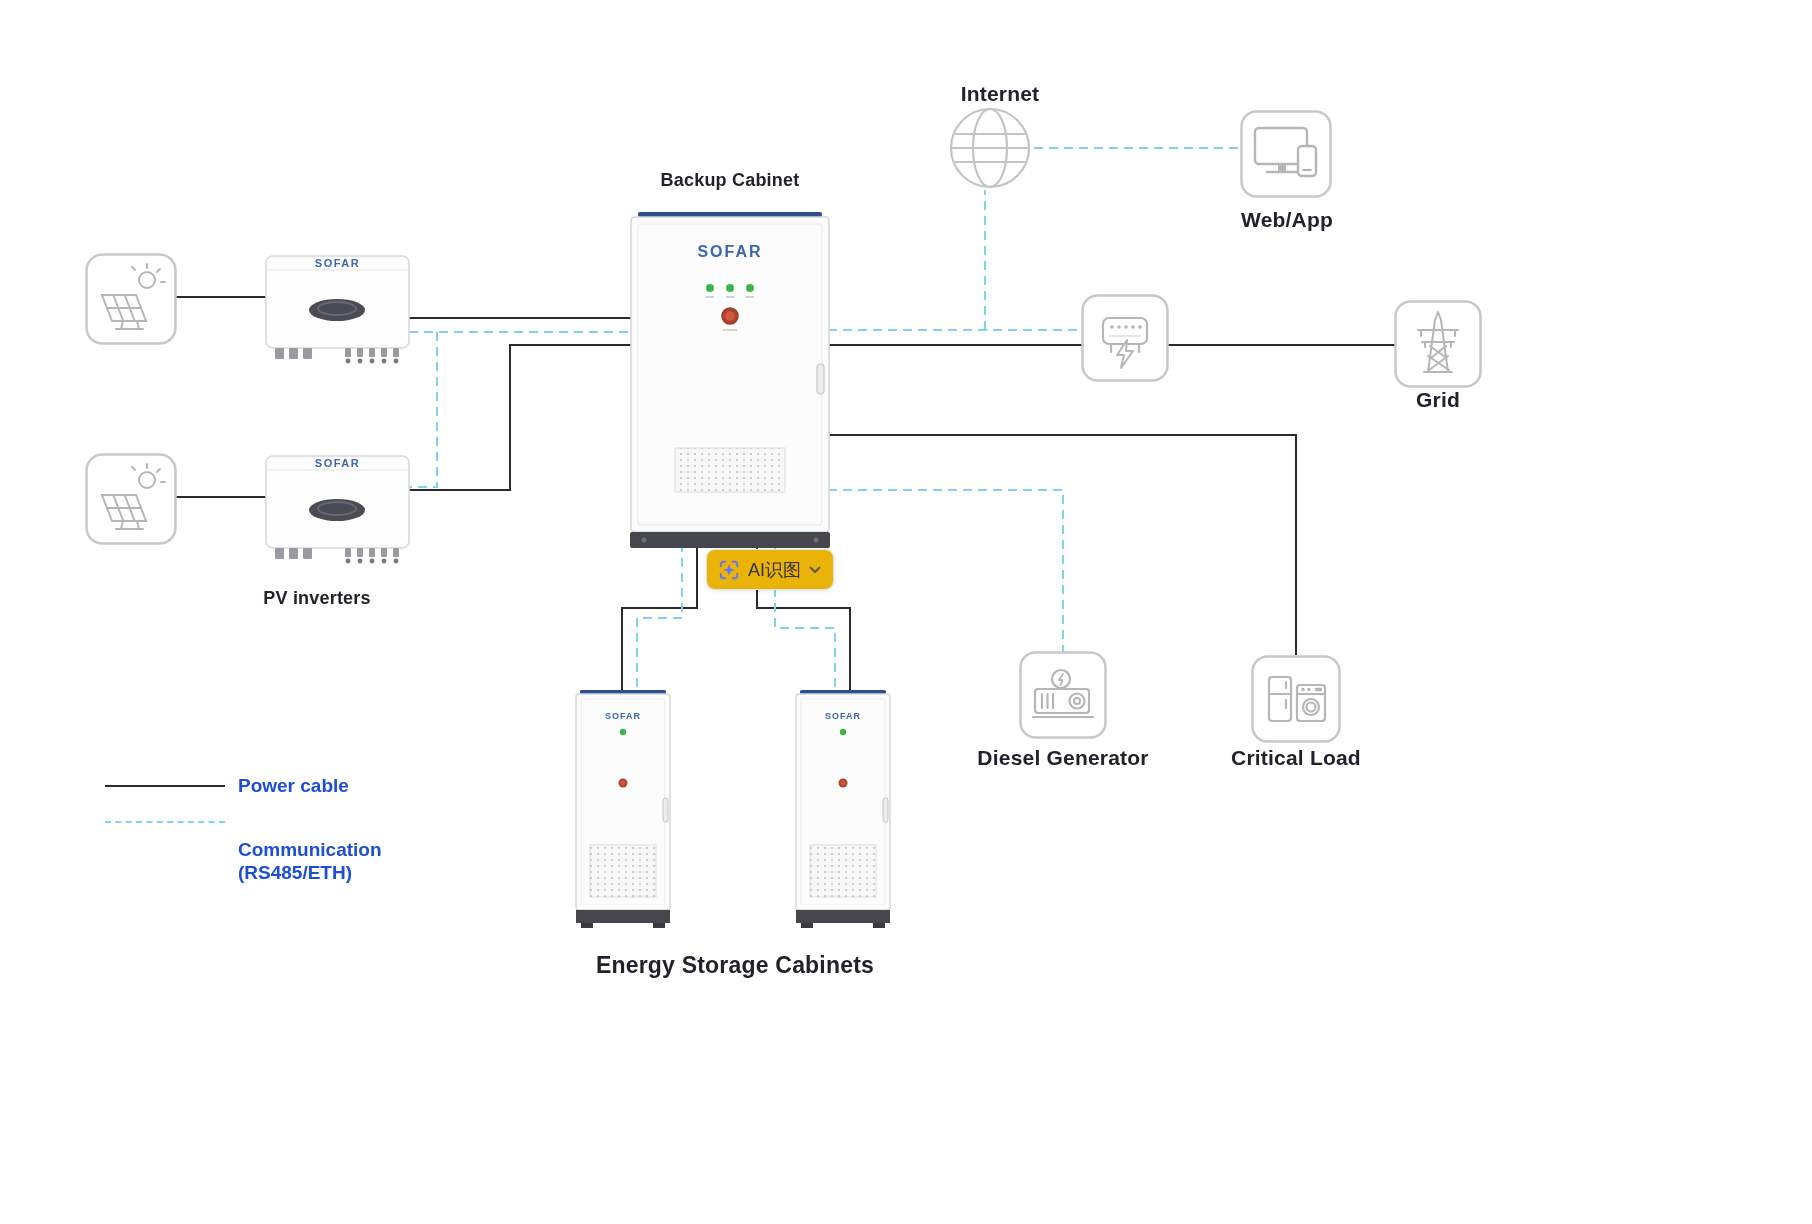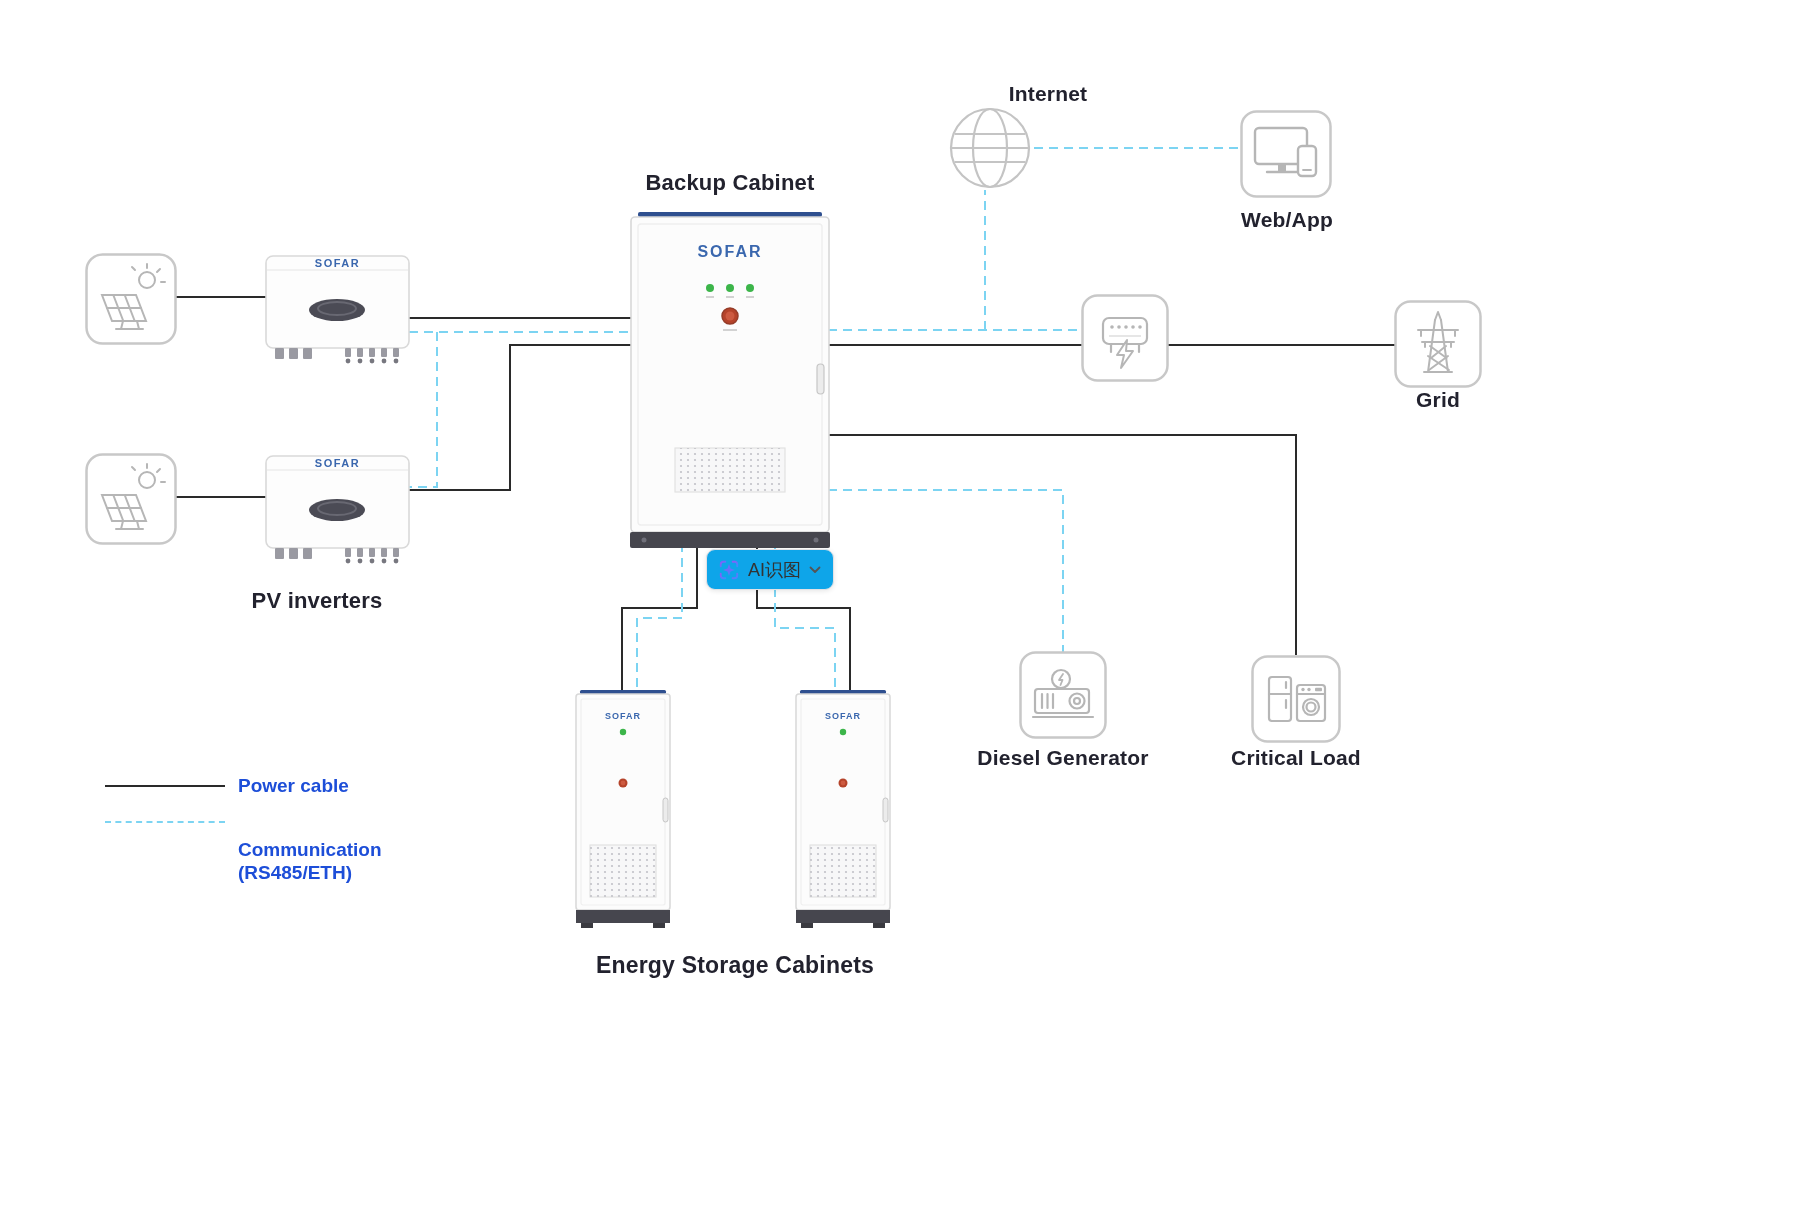--- a/index.html
+++ b/index.html
@@ -9,31 +9,31 @@
   }
   .abs{position:absolute;}
   svg{display:block;}
   .wires{position:absolute;left:0;top:0;}
   .wires .power path{fill:none;stroke:#2a2a2a;stroke-width:2;}
   .wires .comm  path{fill:none;stroke:#7cd4f2;stroke-width:2;stroke-dasharray:9 6;}
   .node-label{
     position:absolute;transform:translateX(-50%);white-space:nowrap;text-align:center;
     font-weight:700;font-size:21px;color:#22222e;letter-spacing:.2px;
   }
-  .node-label.big{font-size:22px;}
+  .node-label.big{font-size:18px;}
   .node-label.bigger{font-size:23px;}
   .legend-text{
     position:absolute;font-weight:700;font-size:19px;color:#1d4ed8;line-height:23px;white-space:nowrap;
   }
   .legend-line-solid{position:absolute;width:120px;height:0;border-top:2px solid #2a2a2a;}
   .legend-line-dashed{position:absolute;width:120px;height:0;border-top:2px dashed #7cd4f2;}
   .ai-btn{
     position:absolute;left:706px;top:549px;height:41px;box-sizing:border-box;
     display:flex;align-items:center;gap:8px;padding:0 12px 0 11px;
-    background:#0ea5e9;border:1px solid #e2e2e6;border-radius:9px;
+    background:#eab308;border:1px solid #e2e2e6;border-radius:9px;
     box-shadow:0 1px 5px rgba(0,0,0,.10);cursor:pointer;
   }
   .ai-btn .ai-label{font-size:18px;font-weight:500;color:#333;}
   .svgtext{font-family:"Liberation Sans","DejaVu Sans",sans-serif;}
 </style>
 </head>
 <body>
 
 <div class="stage">
 
@@ -206,21 +206,21 @@
       <rect x="15" y="155" width="66" height="52" fill="#f7f7f8" stroke="#e2e2e2" stroke-width="1.2"></rect>
       <rect x="15" y="155" width="66" height="52" fill="url(#dotpat)"></rect>
     </g>
     <rect x="1" y="220" width="94" height="13" fill="#46464e"></rect>
     <rect x="6" y="233" width="12" height="5" fill="#3a3a40"></rect>
     <rect x="78" y="233" width="12" height="5" fill="#3a3a40"></rect>
   </svg>
 
   <div class="node-label bigger" style="left:735px;top:952px">Energy Storage Cabinets</div>
 
-  <div class="node-label" style="left:1048px;top:82px">Internet</div>
+  <div class="node-label" style="left:1000px;top:82px">Internet</div>
   <svg class="abs" style="left:948px;top:106px" width="84" height="84" viewBox="0 0 84 84">
     <g fill="none" stroke="#c4c4c4" stroke-width="2.2">
       <circle cx="42" cy="42" r="39" fill="#fff"></circle>
       <ellipse cx="42" cy="42" rx="17" ry="39"></ellipse>
       <line x1="6.5" y1="28" x2="77.5" y2="28"></line>
       <line x1="3.5" y1="42" x2="80.5" y2="42"></line>
       <line x1="6.5" y1="56" x2="77.5" y2="56"></line>
     </g>
   </svg>
 

